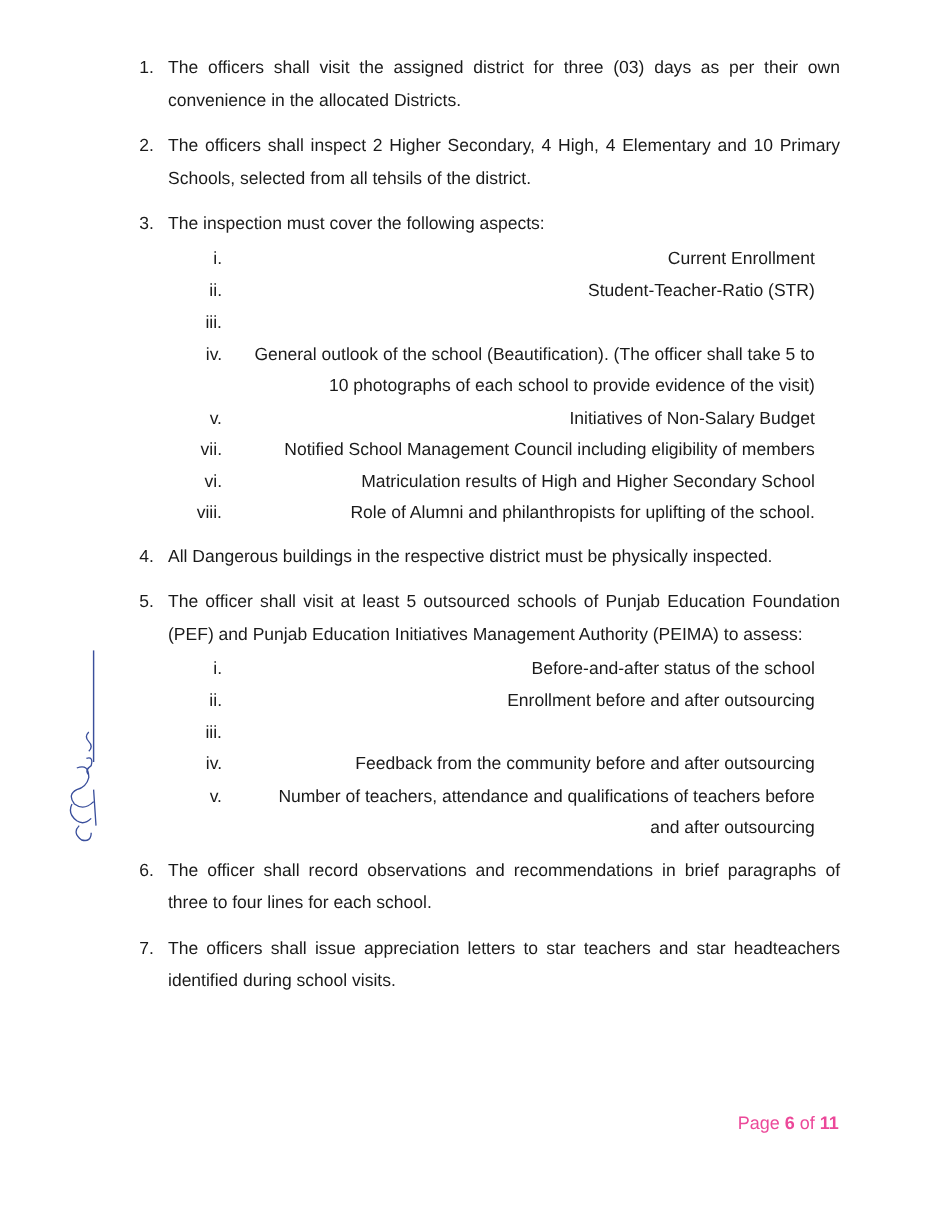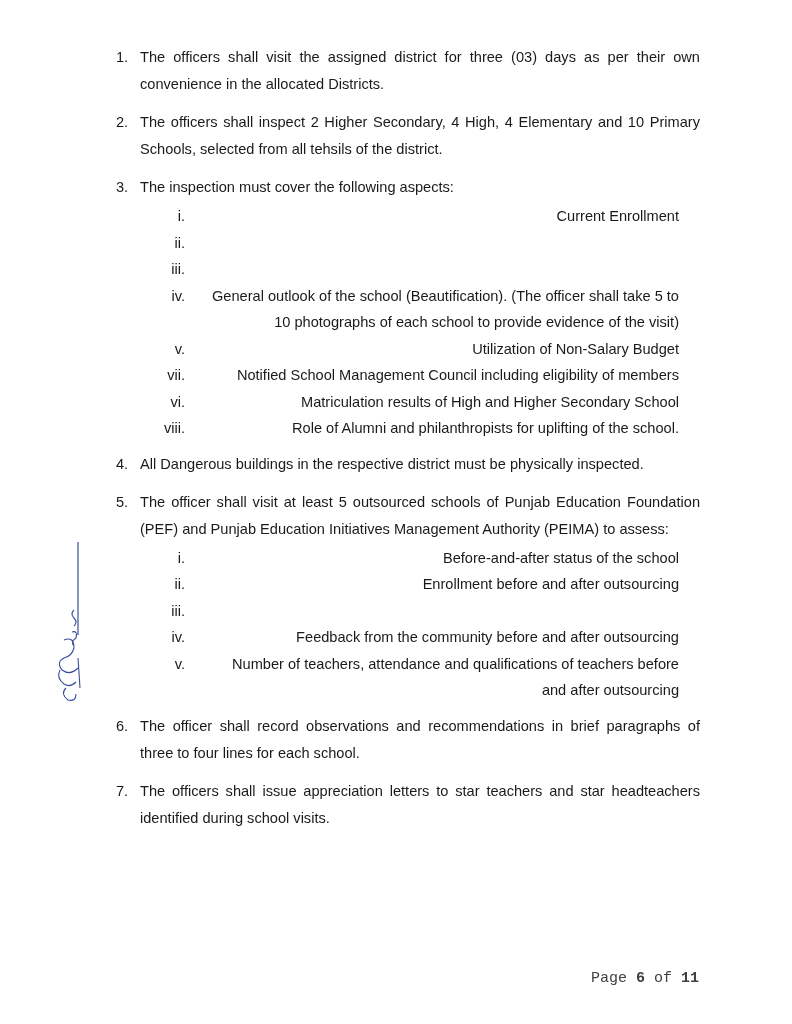--- a/index.html
+++ b/index.html
@@ -58,24 +58,24 @@
       margin-left: -24px;
     }
     .sub-item .rtxt {
       flex: 1;
       max-width: 470px;
       text-align: right;
     }
     .footer {
       position: absolute;
       right: 93px;
-      top: 970px;
-      font-family: Liberation Mono, monospace;
+      top: 928px;
+      font-family: Liberation Sans, sans-serif;
       font-size: 15px;
-      color: #404040;
+      color: #ec4899;
     }
     .footer b { font-weight: bold; }
     .signature {
       position: absolute;
       left: 50px;
       top: 540px;
       width: 40px;
       height: 170px;
     }
   </style>
@@ -107,31 +107,32 @@
       <span class="num">3.</span>
       <div class="txt" style="text-align:left;">
         <div>The inspection must cover the following aspects:</div>
         <div class="sub-list">
           <div class="sub-item">
             <span class="rnum">i.</span>
             <span class="rtxt">Current Enrollment</span>
           </div>
           <div class="sub-item">
             <span class="rnum">ii.</span>
+            <span class="rtxt">Student-Teacher-Ratio (STR)</span>
           </div>
           <div class="sub-item">
             <span class="rnum">iii.</span>
           </div>
           <div class="sub-item">
             <span class="rnum">iv.</span>
             <span class="rtxt">General outlook of the school (Beautification). (The officer shall take 5 to 10 photographs of each school to provide evidence of the visit)</span>
           </div>
           <div class="sub-item">
             <span class="rnum">v.</span>
-            <span class="rtxt">Utilization of Non-Salary Budget</span>
+            <span class="rtxt">Initiatives of Non-Salary Budget</span>
           </div>
           <div class="sub-item">
             <span class="rnum">vii.</span>
             <span class="rtxt">Notified School Management Council including eligibility of members</span>
           </div>
           <div class="sub-item">
             <span class="rnum">vi.</span>
             <span class="rtxt">Matriculation results of High and Higher Secondary School</span>
           </div>
           <div class="sub-item">

